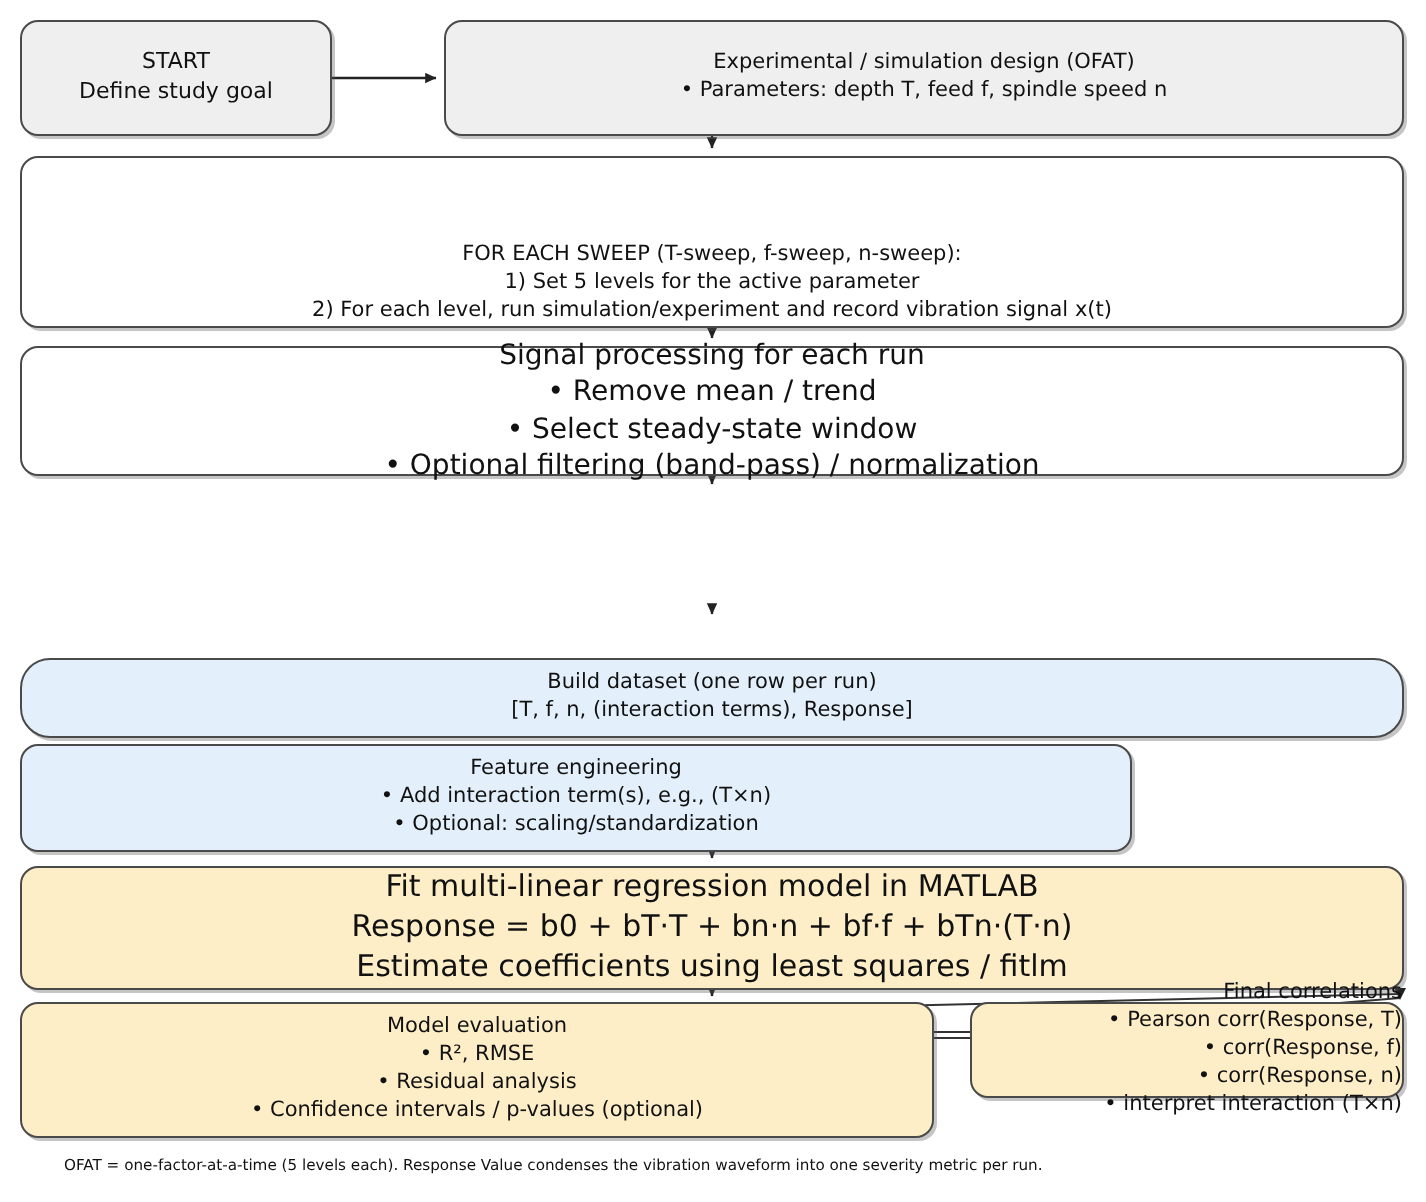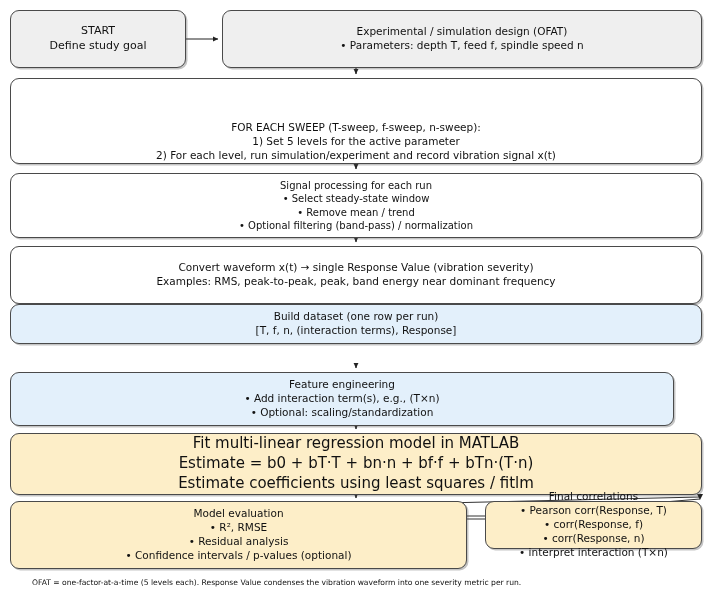--- a/index.html
+++ b/index.html
@@ -41,30 +41,30 @@
     display: block;
     white-space: nowrap;
   }
 
   .fill-gray  { background: #efefef; }
   .fill-white { background: #ffffff; }
   .fill-blue  { background: #e3f0fb; }
   .fill-amber { background: #fdeec8; }
 
   
-  #n-start        { left: 10px;  top: 10px;  width: 176px; height: 58px;  font-size: 11px; }
+  #n-start        { left: 10px;  top: 10px;  width: 156px; height: 58px;  font-size: 11px; }
   #n-design       { left: 222px; top: 10px;  width: 480px; height: 58px;  font-size: 10.5px; align-items: center; }
   #n-sweep        { left: 10px;  top: 78px;  width: 692px; height: 86px;  font-size: 10.5px; justify-content: flex-end; }
-  #n-signal       { left: 10px;  top: 173px; width: 692px; height: 65px;  font-size: 10px; }
+  #n-signal       { left: 10px;  top: 173px; width: 692px; height: 65px;  font-size: 14px; }
   #n-convert      { left: 10px;  top: 246px; width: 692px; height: 58px;  font-size: 10.5px; }
-  #n-dataset      { left: 10px;  top: 304px; width: 692px; height: 40px;  font-size: 10.5px; }
-  #n-feature      { left: 10px;  top: 372px; width: 664px; height: 54px;  font-size: 10.5px; align-items: center; }
+  #n-dataset      { left: 10px;  top: 329px; width: 692px; height: 40px;  font-size: 10.5px; border-radius: 15px; }
+  #n-feature      { left: 10px;  top: 372px; width: 556px; height: 54px;  font-size: 10.5px; align-items: center; }
   #n-fit          { left: 10px;  top: 433px; width: 692px; height: 62px;  font-size: 15px; }
   #n-eval         { left: 10px;  top: 501px; width: 457px; height: 68px;  font-size: 10.5px; }
-  #n-corr         { left: 485px; top: 501px; width: 217px; height: 48px;  font-size: 10.5px; }
+  #n-corr         { left: 485px; top: 501px; width: 217px; height: 48px;  font-size: 10.5px; align-items: flex-end; }
 
   #footnote {
     position: absolute;
     left: 32px;
     top: 578px;
     font-size: 7.6px;
     color: #111111;
     white-space: nowrap;
   }
 
@@ -124,44 +124,40 @@
   </div>
 
   <div class="node fill-white" id="n-sweep">
     <span class="line">FOR EACH SWEEP (T-sweep, f-sweep, n-sweep):</span>
     <span class="line">1) Set 5 levels for the active parameter</span>
     <span class="line">2) For each level, run simulation/experiment and record vibration signal x(t)</span>
   </div>
 
   <div class="node fill-white" id="n-signal">
     <span class="line">Signal processing for each run</span>
+    <span class="line">• Remove mean / trend</span>
     <span class="line">• Select steady-state window</span>
-    <span class="line">• Remove mean / trend</span>
     <span class="line">• Optional filtering (band-pass) / normalization</span>
   </div>
 
-  <div class="node fill-white" id="n-convert">
-    <span class="line">Convert waveform x(t) → single Response Value (vibration severity)</span>
-    <span class="line">Examples: RMS, peak-to-peak, peak, band energy near dominant frequency</span>
-  </div>
 
   <div class="node fill-blue" id="n-dataset">
     <span class="line">Build dataset (one row per run)</span>
     <span class="line">[T, f, n, (interaction terms), Response]</span>
   </div>
 
   <div class="node fill-blue" id="n-feature">
     <span class="line">Feature engineering</span>
     <span class="line">• Add interaction term(s), e.g., (T×n)</span>
     <span class="line">• Optional: scaling/standardization</span>
   </div>
 
   <div class="node fill-amber" id="n-fit">
     <span class="line">Fit multi-linear regression model in MATLAB</span>
-    <span class="line">Estimate = b0 + bT·T + bn·n + bf·f + bTn·(T·n)</span>
+    <span class="line">Response = b0 + bT·T + bn·n + bf·f + bTn·(T·n)</span>
     <span class="line">Estimate coefficients using least squares / fitlm</span>
   </div>
 
   <div class="node fill-amber" id="n-eval">
     <span class="line">Model evaluation</span>
     <span class="line">• R², RMSE</span>
     <span class="line">• Residual analysis</span>
     <span class="line">• Confidence intervals / p-values (optional)</span>
   </div>
 

